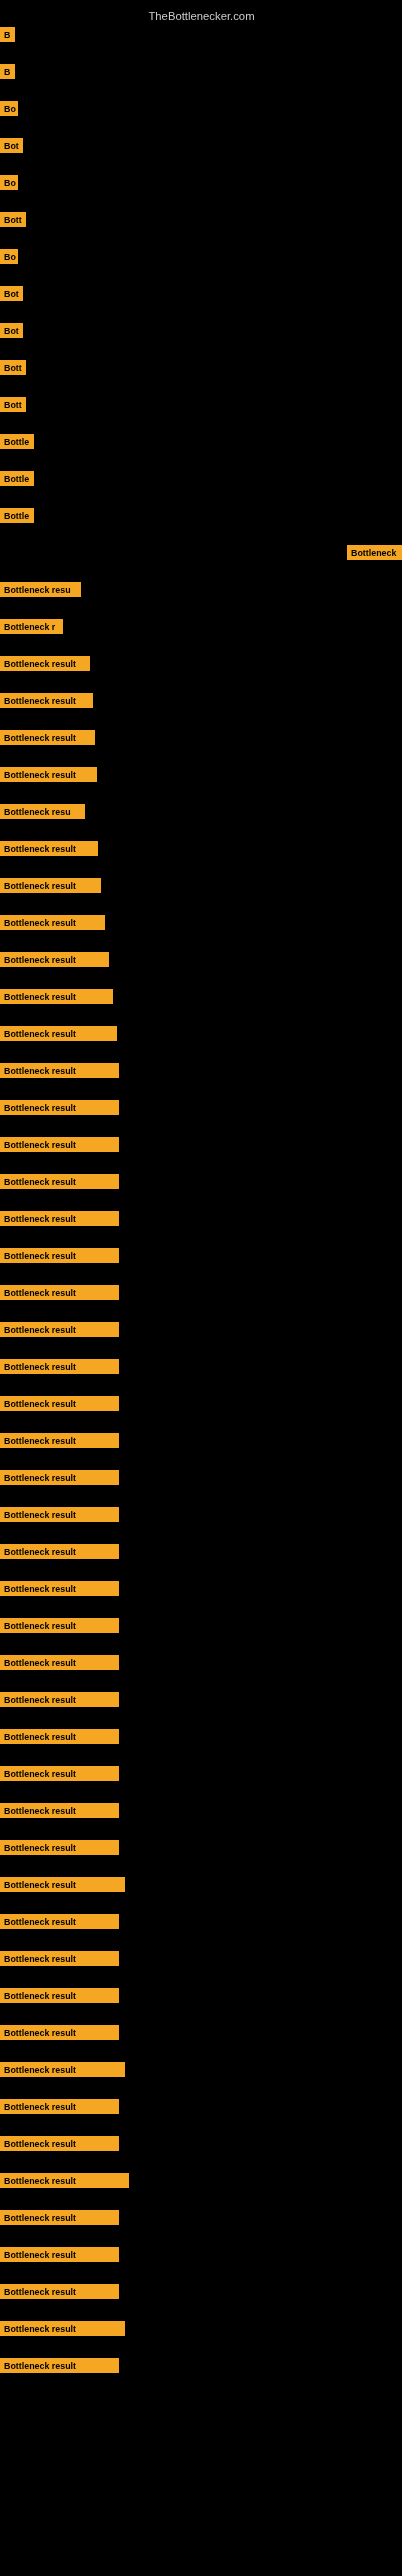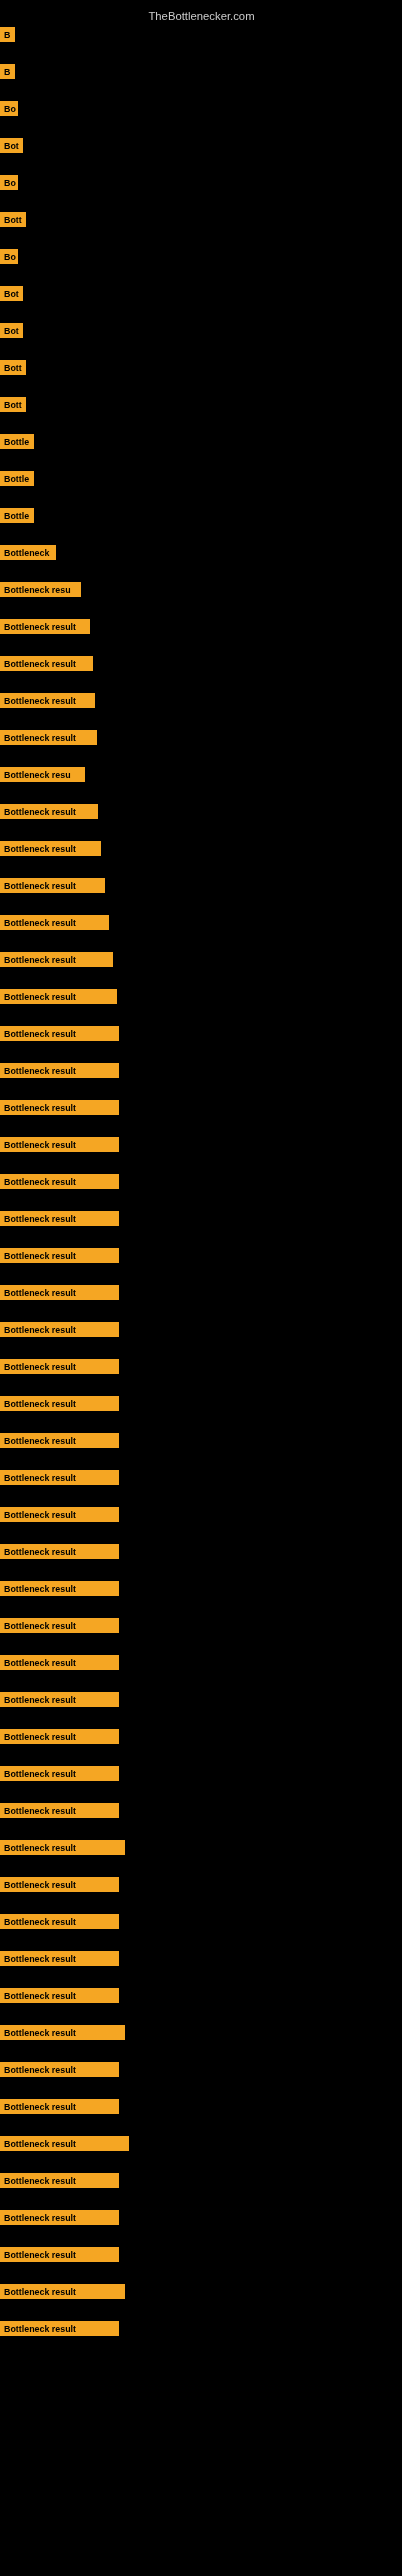--- a/index.html
+++ b/index.html
@@ -92,27 +92,30 @@
     </div>
     <div class="bottleneck-item" style="height: 37px; display: flex; align-items: flex-start; padding-top: 3.2px;">
       <span class="bottleneck-label" style="width: 34px;">Bottle</span>
     </div>
     <div class="bottleneck-item" style="height: 37px; display: flex; align-items: flex-start; padding-top: 3.2px;">
       <span class="bottleneck-label" style="width: 34px;">Bottle</span>
     </div>
     <div class="bottleneck-item" style="height: 37px; display: flex; align-items: flex-start; padding-top: 3.2px;">
       <span class="bottleneck-label" style="width: 34px;">Bottle</span>
     </div>
-    <div class="bottleneck-item" style="height: 37px; display: flex; align-items: flex-start; padding-top: 3.2px;">
+    <div class="bottleneck-item" style="height: 37px; display: flex; align-items: flex-start; padding-top: 3.2px; justify-content: flex-end;">
       <span class="bottleneck-label" style="width: 56px;">Bottleneck</span>
     </div>
     <div class="bottleneck-item" style="height: 37px; display: flex; align-items: flex-start; padding-top: 3.2px;">
       <span class="bottleneck-label" style="width: 81px;">Bottleneck resu</span>
     </div>
     <div class="bottleneck-item" style="height: 37px; display: flex; align-items: flex-start; padding-top: 3.2px;">
+      <span class="bottleneck-label" style="width: 63px;">Bottleneck r</span>
+    </div>
+    <div class="bottleneck-item" style="height: 37px; display: flex; align-items: flex-start; padding-top: 3.2px;">
       <span class="bottleneck-label" style="width: 90px;">Bottleneck result</span>
     </div>
     <div class="bottleneck-item" style="height: 37px; display: flex; align-items: flex-start; padding-top: 3.2px;">
       <span class="bottleneck-label" style="width: 93px;">Bottleneck result</span>
     </div>
     <div class="bottleneck-item" style="height: 37px; display: flex; align-items: flex-start; padding-top: 3.2px;">
       <span class="bottleneck-label" style="width: 95px;">Bottleneck result</span>
     </div>
     <div class="bottleneck-item" style="height: 37px; display: flex; align-items: flex-start; padding-top: 3.2px;">
       <span class="bottleneck-label" style="width: 97px;">Bottleneck result</span>

